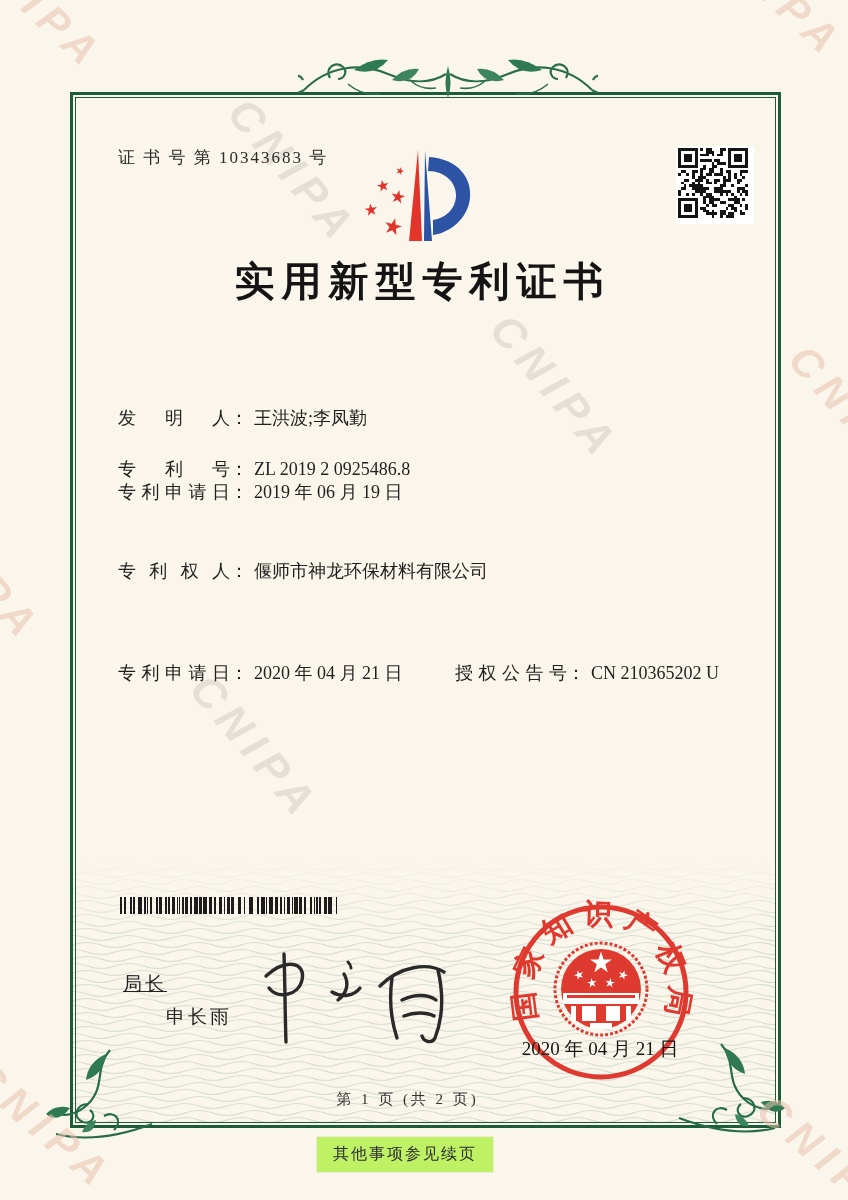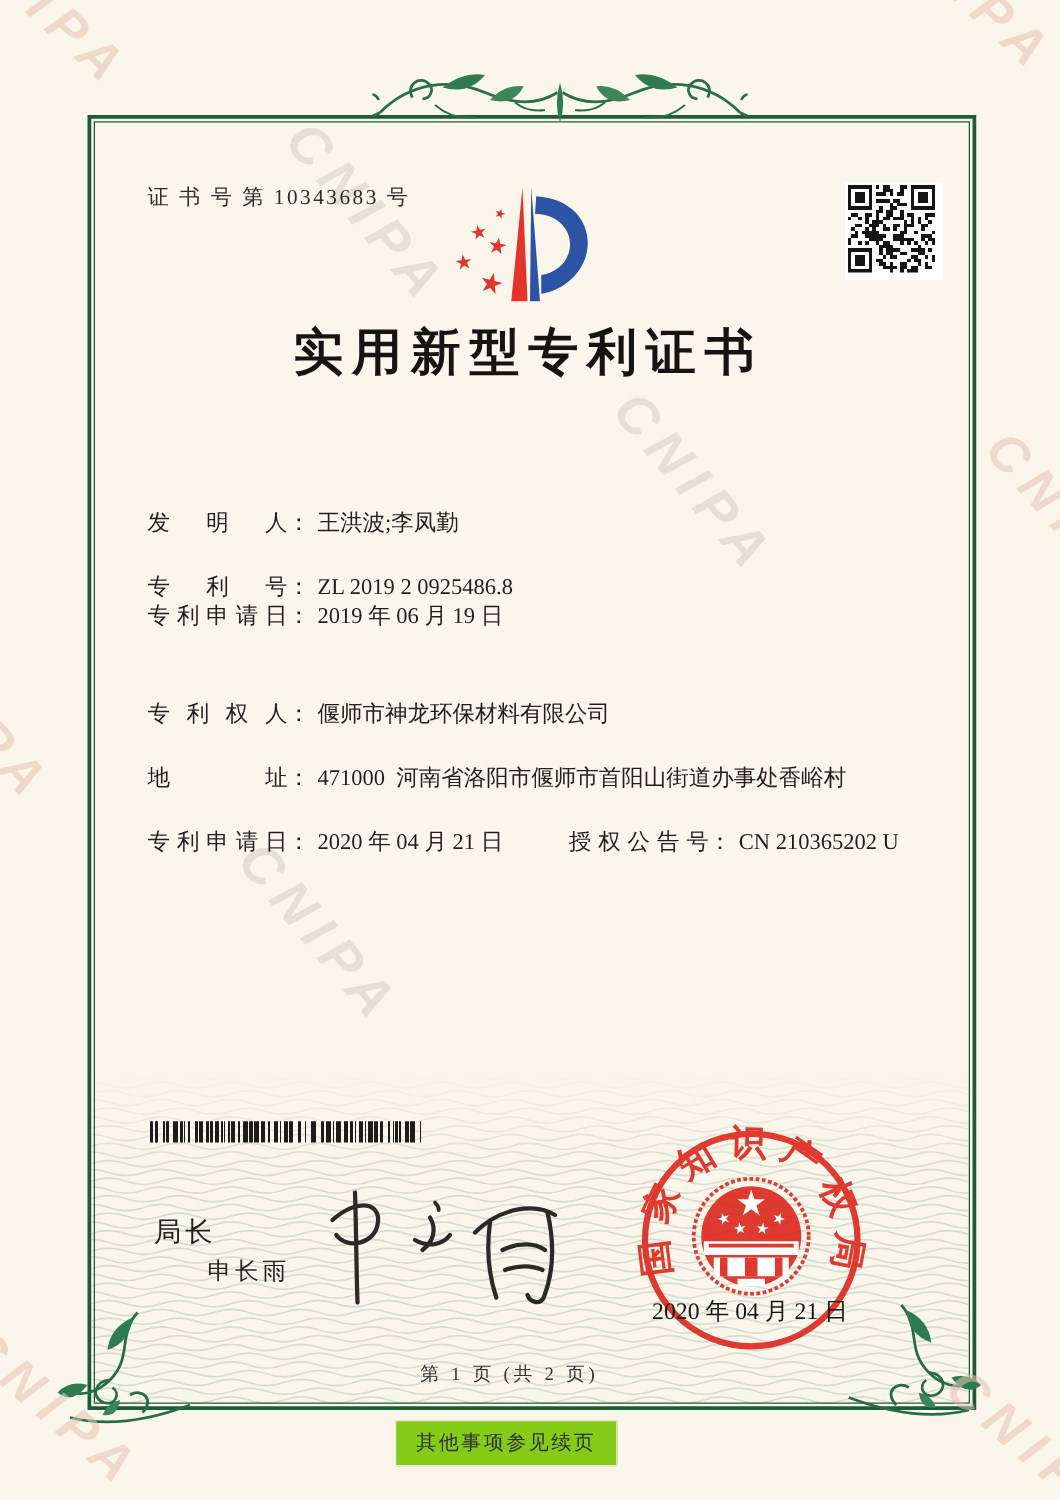--- a/index.html
+++ b/index.html
@@ -46,29 +46,29 @@
   .fvalue{margin-left:6px;white-space:pre;}
   .grant2{position:absolute;left:337px;top:0;}
 
   
   .body-text{position:absolute;left:118px;top:695px;width:625px;font-size:17px;line-height:26px;
         text-align:justify;color:#222;z-index:4;}
   .body-text p{margin:0;text-indent:2em;}
 
   
   .barcode{position:absolute;left:120px;top:897px;z-index:4;line-height:0;}
-  .sig-title{position:absolute;left:123px;top:971px;font-size:22px;letter-spacing:3px;z-index:4;}
+  .sig-title{position:absolute;left:123px;top:971px;font-size:19px;letter-spacing:3px;z-index:4;text-decoration:underline;}
   .sig-name{position:absolute;left:122px;top:1004px;font-size:19px;letter-spacing:3px;z-index:4;margin-left:44px;}
   .sig-hand{position:absolute;left:252px;top:948px;z-index:4;}
   .seal{position:absolute;left:504px;top:897px;z-index:4;}
   .seal-date{position:absolute;left:512px;top:1036px;width:176px;text-align:center;
         font-size:19px;color:#161616;z-index:6;white-space:pre;}
   .page-info{position:absolute;left:70px;top:1090px;width:675px;text-align:center;
         font-size:15px;letter-spacing:3px;color:#333;z-index:4;}
-  .note{position:absolute;left:316px;top:1136px;background:#84cc16;border:1px solid #efe9d8;
+  .note{position:absolute;left:316px;top:1136px;background:#bef264;border:1px solid #efe9d8;
         padding:7px 16px;font-size:16px;letter-spacing:2px;color:#2e2e2e;z-index:6;}
 </style>
 </head>
 <body>
 
 <div class="page">
 
   <div class="waves">
     <svg width="730" height="268" xmlns="http://www.w3.org/2000/svg">
       <defs>
@@ -398,23 +398,20 @@
   </div>
   <div class="frow" style="top:457px;">
     <span class="flabel">专利号</span><span class="fcolon">：</span><span class="fvalue">ZL 2019 2 0925486.8</span>
   </div>
   <div class="frow" style="top:480px;">
     <span class="flabel">专利申请日</span><span class="fcolon">：</span><span class="fvalue">2019 年 06 月 19 日</span>
   </div>
   <div class="frow" style="top:559px;">
     <span class="flabel">专利权人</span><span class="fcolon">：</span><span class="fvalue">偃师市神龙环保材料有限公司</span>
   </div>
-  <div class="frow" style="top:610px;">
-    <span class="flabel">地址</span><span class="fcolon">：</span><span class="fvalue">471000  河南省洛阳市偃师市首阳山街道办事处香峪村</span>
-  </div>
   <div class="frow" style="top:661px;">
     <span class="flabel">专利申请日</span><span class="fcolon">：</span><span class="fvalue">2020 年 04 月 21 日</span>
     <span class="grant2">
       <span class="flabel">授权公告号</span><span class="fcolon">：</span><span class="fvalue">CN 210365202 U</span>
     </span>
   </div>
 
 
   <div class="barcode" id="barcode"><svg width="217" height="17" shape-rendering="crispEdges">
         <rect x="0" y="0" width="2" height="17" fill="#1c1c1c"></rect>

